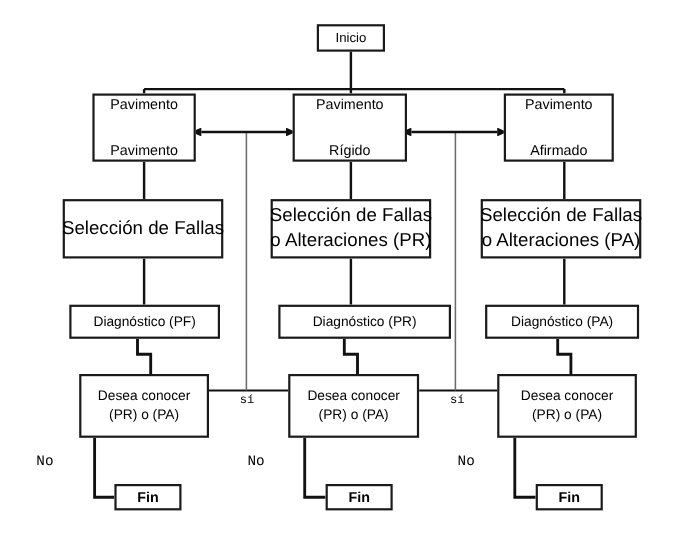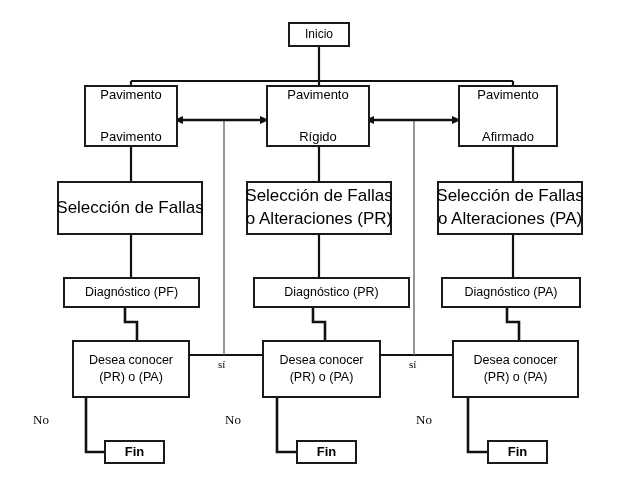--- a/index.html
+++ b/index.html
@@ -35,21 +35,21 @@
     color: #000000;
     text-align: center;
     line-height: 1.35;
   }
   .node-line {
     display: block;
     white-space: nowrap;
   }
   .edge-label {
     position: absolute;
-    font-family: Liberation Serif, serif;
+    font-family: Liberation Mono, monospace;
     color: #000000;
     white-space: nowrap;
   }
   .label-si {
     font-size: 11px;
   }
   .label-no {
     font-size: 13px;
   }
   .fs-start { font-size: 12px; }

